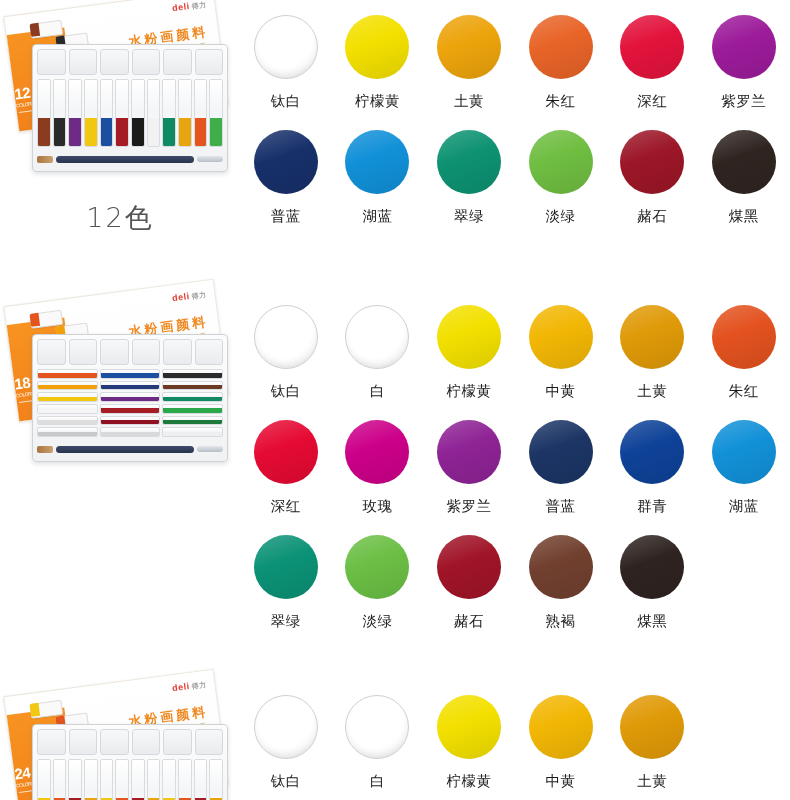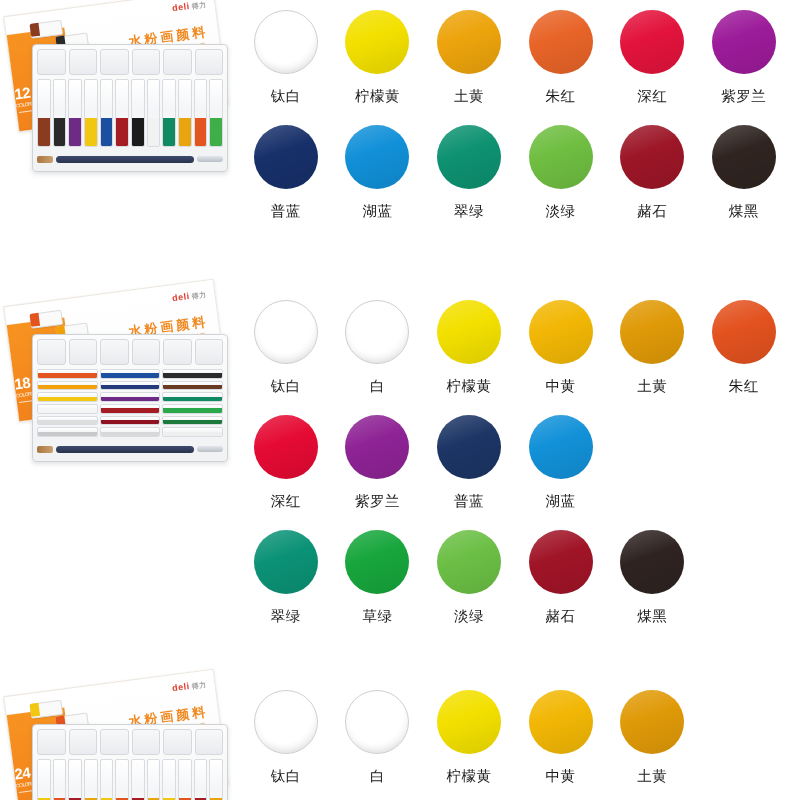--- a/index.html
+++ b/index.html
@@ -90,21 +90,21 @@
   .brush-tip{width:16px;height:7px;border-radius:2px;background:linear-gradient(90deg,#a9743f,#caa271);}
   .knife{width:26px;height:6px;border-radius:3px;background:linear-gradient(180deg,#e2e5ea,#b9bfc7);}
 
   .set-caption{
     text-align:center;font-size:27px;color:#555555;letter-spacing:2px;
     font-family:"DejaVu Sans","Liberation Sans",sans-serif;font-weight:300;
   }
 
   
   .swatch-grid{position:absolute;left:240px;width:550px;}
-  .srow{display:flex;height:115px;}
+  .srow{display:flex;height:115px;align-items:center;}
   .scell{width:91.6px;display:flex;flex-direction:column;align-items:center;}
   .dot{
     width:64px;height:64px;border-radius:50%;margin-top:10px;
     position:relative;
   }
   .dot::after{
     content:"";position:absolute;left:0;top:0;right:0;bottom:0;border-radius:50%;
     background:linear-gradient(160deg,rgba(255,255,255,.20) 0%,rgba(255,255,255,0) 42%,rgba(0,0,0,.10) 100%);
   }
   .dot.hollow{
@@ -200,20 +200,21 @@
               <b style="background: rgb(63, 174, 73);"></b>
             </div>
           </div>
           <div class="brushrow">
             <div class="brush-tip"></div>
             <div class="brush-handle"></div>
             <div class="knife"></div>
           </div>
         </div>
       </div>
+      <div class="set-caption">12色</div>
     </div>
     <div class="swatch-grid" style="top: 0px;">
       <div class="srow">
         <div class="scell">
           <div class="dot hollow"></div>
           <div class="slabel">钛白</div>
         </div>
         <div class="scell">
           <div class="dot" style="background: rgb(243, 224, 0);"></div>
           <div class="slabel">柠檬黄</div>
@@ -434,48 +435,56 @@
           <div class="dot" style="background: rgb(227, 82, 31);"></div>
           <div class="slabel">朱红</div>
         </div>
       </div>
       <div class="srow">
         <div class="scell">
           <div class="dot" style="background: rgb(229, 10, 51);"></div>
           <div class="slabel">深红</div>
         </div>
         <div class="scell">
+          <div class="dot" style="background: rgb(204, 0, 137);"></div>
+          <div class="slabel">玫瑰</div>
+        </div>
+        <div class="scell">
           <div class="dot" style="background: rgb(142, 35, 149);"></div>
           <div class="slabel">紫罗兰</div>
         </div>
         <div class="scell">
           <div class="dot" style="background: rgb(28, 53, 101);"></div>
           <div class="slabel">普蓝</div>
         </div>
         <div class="scell">
+          <div class="dot" style="background: rgb(14, 66, 152);"></div>
+          <div class="slabel">群青</div>
+        </div>
+        <div class="scell">
           <div class="dot" style="background: rgb(18, 145, 216);"></div>
           <div class="slabel">湖蓝</div>
         </div>
       </div>
       <div class="srow">
         <div class="scell">
           <div class="dot" style="background: rgb(11, 146, 118);"></div>
           <div class="slabel">翠绿</div>
         </div>
         <div class="scell">
-          <div class="dot" style="background: rgb(23, 166, 60);"></div>
-          <div class="slabel">草绿</div>
-        </div>
-        <div class="scell">
           <div class="dot" style="background: rgb(107, 191, 69);"></div>
           <div class="slabel">淡绿</div>
         </div>
         <div class="scell">
           <div class="dot" style="background: rgb(160, 20, 39);"></div>
           <div class="slabel">赭石</div>
+        </div>
+        <div class="scell">
+          <div class="dot" style="background: rgb(113, 64, 47);"></div>
+          <div class="slabel">熟褐</div>
         </div>
         <div class="scell">
           <div class="dot" style="background: rgb(46, 35, 32);"></div>
           <div class="slabel">煤黑</div>
         </div>
       </div>
     </div>
     <div class="set-block" style="top: 680px;">
       <div class="set-photo">
         <div class="sleeve">

